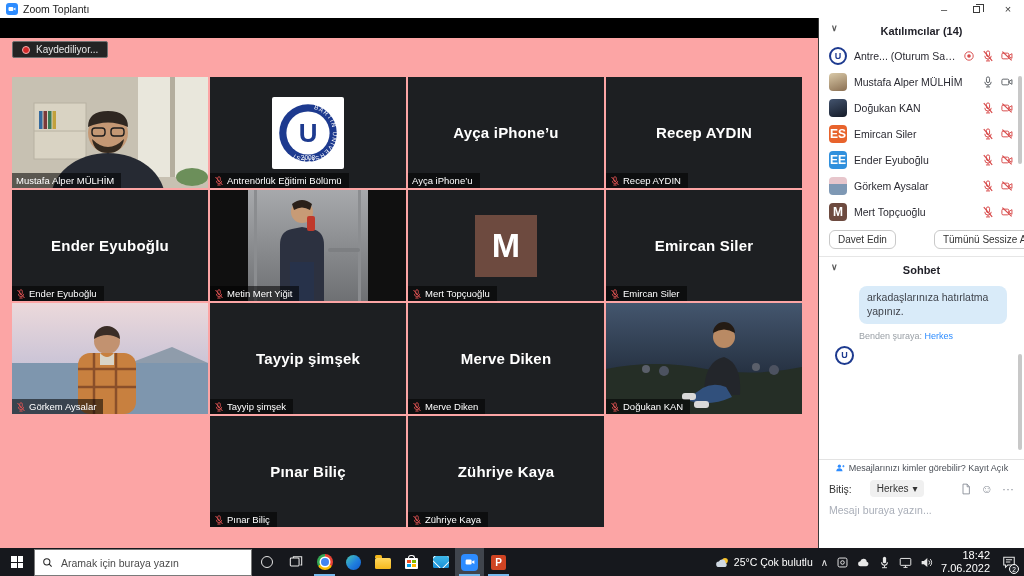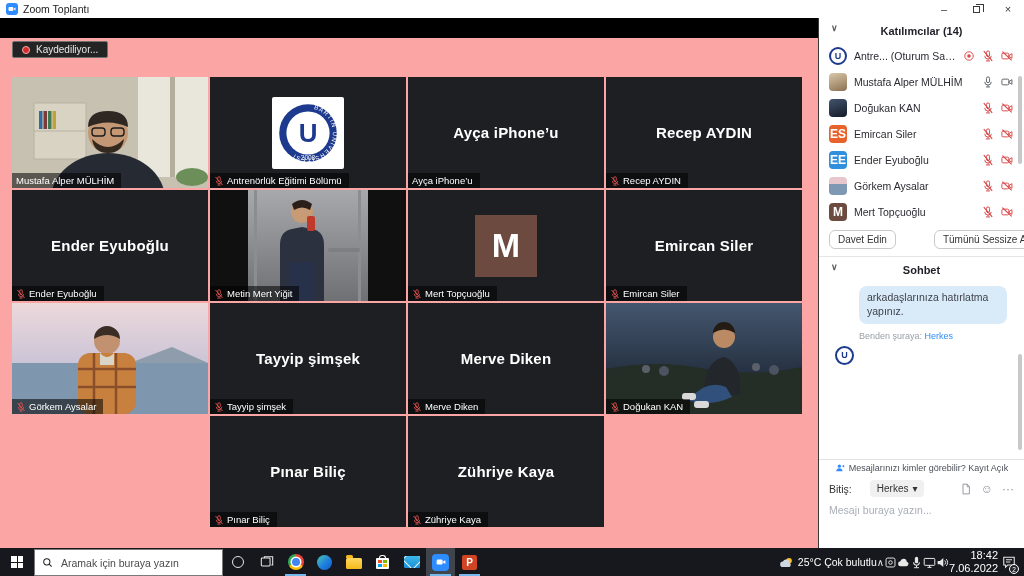--- a/index.html
+++ b/index.html
@@ -92,21 +92,21 @@
 
   .sb { position:absolute; right:2px; width:4px; background:#c8c8c8; border-radius:2px; }
   .sb1 { top:58px; height:88px; }
   .sb2 { top:336px; height:96px; }
 
   
   .taskbar { position:absolute; left:0; bottom:0; width:1024px; height:28px; background:#16181d; display:flex; align-items:stretch; color:#fff; }
   .tb-start { width:34px; display:flex; align-items:center; justify-content:center; }
   .win-logo { width:12px; height:12px; display:grid; grid-template-columns:1fr 1fr; grid-template-rows:1fr 1fr; gap:1px; }
   .win-logo i { background:#fff; }
-  .tb-search { width:189px; background:#fff; border:1px solid #7a7a7a; display:flex; align-items:center; gap:6px; padding:0 7px; margin:1px 0 0; }
+  .tb-search { width:218px; background:#fff; border:1px solid #7a7a7a; display:flex; align-items:center; gap:6px; padding:0 7px; margin:1px 0 0; }
   .tb-search svg { width:11px; height:11px; color:#222; flex:none; }
   .tb-search input { border:none; outline:none; flex:1; min-width:0; font-size:10.5px; color:#222; font-family:inherit; }
   .tb-search input::placeholder { color:#4a4a4a; }
   .tb-btn { width:29px; display:flex; align-items:center; justify-content:center; position:relative; }
   .tb-btn .underline { position:absolute; bottom:0; left:4px; right:4px; height:2px; background:#76b9ed; }
   .tb-btn.active-app { background:#40454d; }
   .cortana-ic { width:12px; height:12px; border-radius:50%; border:1.5px solid #e5e5e5; }
   .tb-btn svg.wicon { width:14px; height:14px; color:#e8e8e8; }
   .chrome-ic { width:16px; height:16px; border-radius:50%; background:conic-gradient(#ea4335 0 120deg, #fbbc05 120deg 240deg, #34a853 240deg 360deg); position:relative; }
   .chrome-ic::after { content:""; position:absolute; inset:4px; border-radius:50%; background:#4285f4; box-shadow:0 0 0 1.5px #fff; }
@@ -116,21 +116,21 @@
   .store-ic { width:13px; height:11px; background:#fff; border-radius:1px; position:relative; margin-top:3px; display:grid; grid-template-columns:1fr 1fr; gap:1px; padding:2px; }
   .store-ic::before { content:""; position:absolute; top:-3.5px; left:3px; width:5px; height:4px; border:1.2px solid #fff; border-bottom:none; border-radius:3px 3px 0 0; }
   .store-ic i:nth-child(1){background:#f25022;} .store-ic i:nth-child(2){background:#7fba00;}
   .store-ic i:nth-child(3){background:#00a4ef;} .store-ic i:nth-child(4){background:#ffb900;}
   .mail-ic { width:16px; height:12px; background:linear-gradient(#3db7e8,#1a90d8); border-radius:1.5px; position:relative; overflow:hidden; }
   .mail-ic::before { content:""; position:absolute; top:-4px; left:1px; width:13px; height:13px; transform:rotate(45deg); border:1.5px solid #fff; background:transparent; }
   .zoom-ic { width:17px; height:17px; border-radius:4px; background:#2d8cff; display:flex; align-items:center; justify-content:center; }
   .zoom-ic svg { width:10px; height:10px; color:#fff; }
   .ppt-ic { width:15px; height:15px; border-radius:2px; background:#d04423; color:#fff; font-size:10px; font-weight:bold; display:flex; align-items:center; justify-content:center; }
 
-  .tray { margin-left:auto; display:flex; align-items:center; padding-right:4px; font-size:10.5px; }
+  .tray { margin-left:auto; display:flex; align-items:center; gap:8px; padding-right:4px; font-size:10.5px; }
   .weather { display:flex; align-items:center; gap:4px; }
   .weather svg { width:15px; height:13px; }
   .tray-glyph { color:#e8e8e8; font-size:10px; }
   .tray-ic { width:13px; height:13px; color:#e8e8e8; }
   .clock { text-align:right; font-size:11px; line-height:1.2; color:#fff; }
   .notif { position:relative; width:22px; height:100%; display:flex; align-items:center; justify-content:center; }
   .notif svg { width:14px; height:14px; color:#e8e8e8; }
   .badge { position:absolute; right:1px; bottom:2px; background:#23262c; border:1px solid #fff; border-radius:50%; width:10px; height:10px; font-size:6.5px; display:flex; align-items:center; justify-content:center; color:#fff; }
 </style>
 </head>

